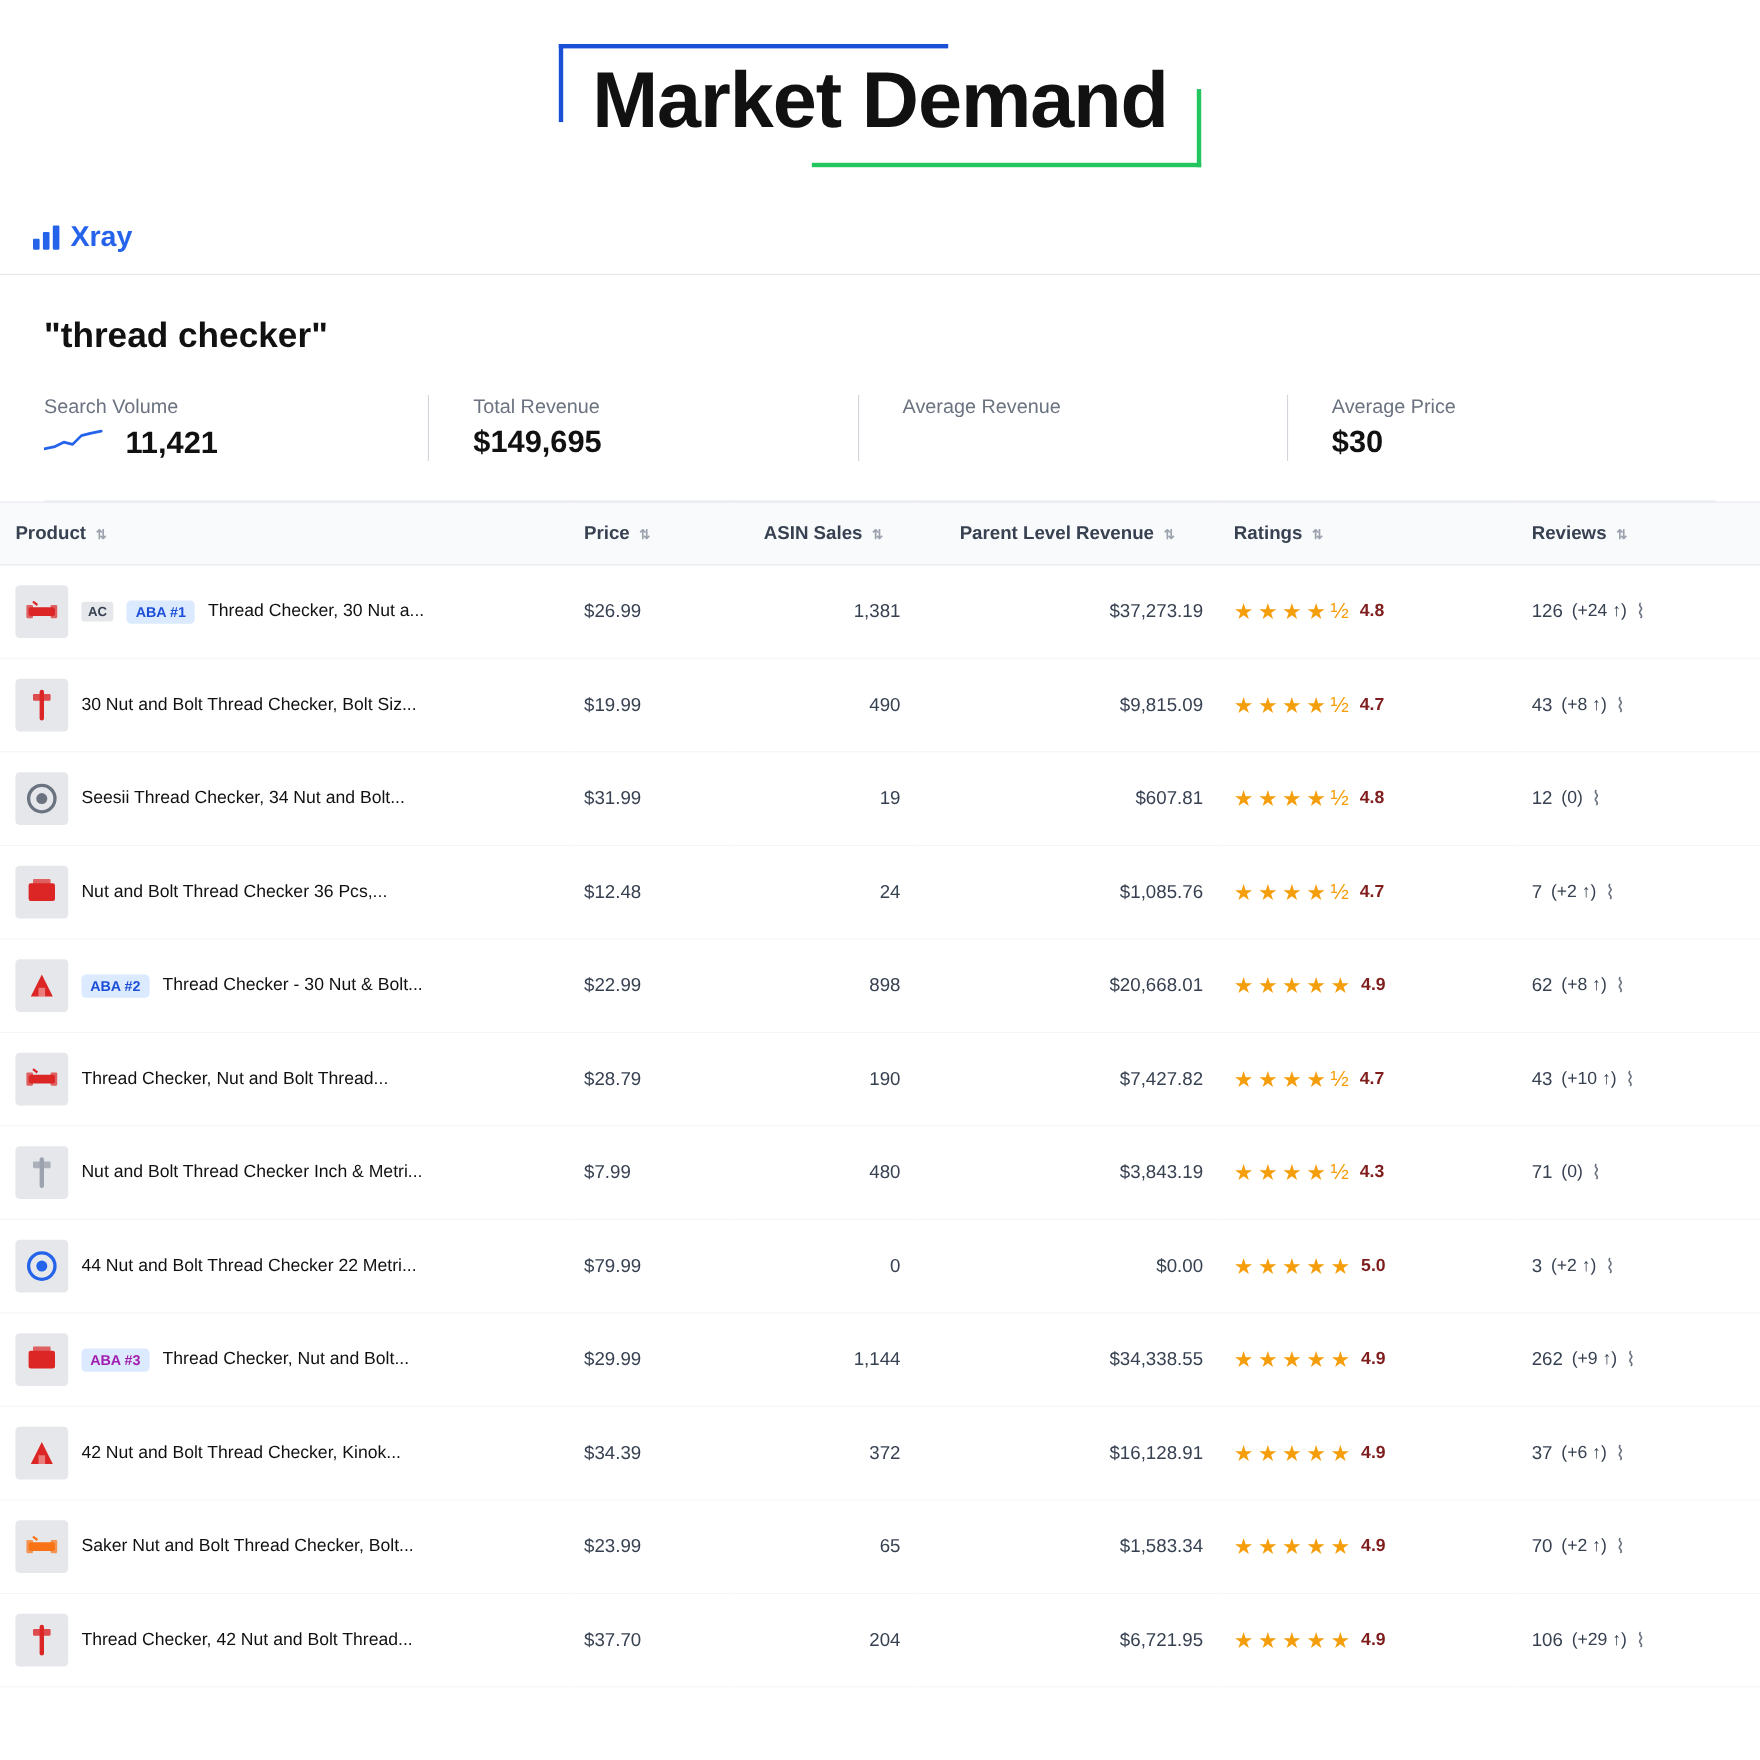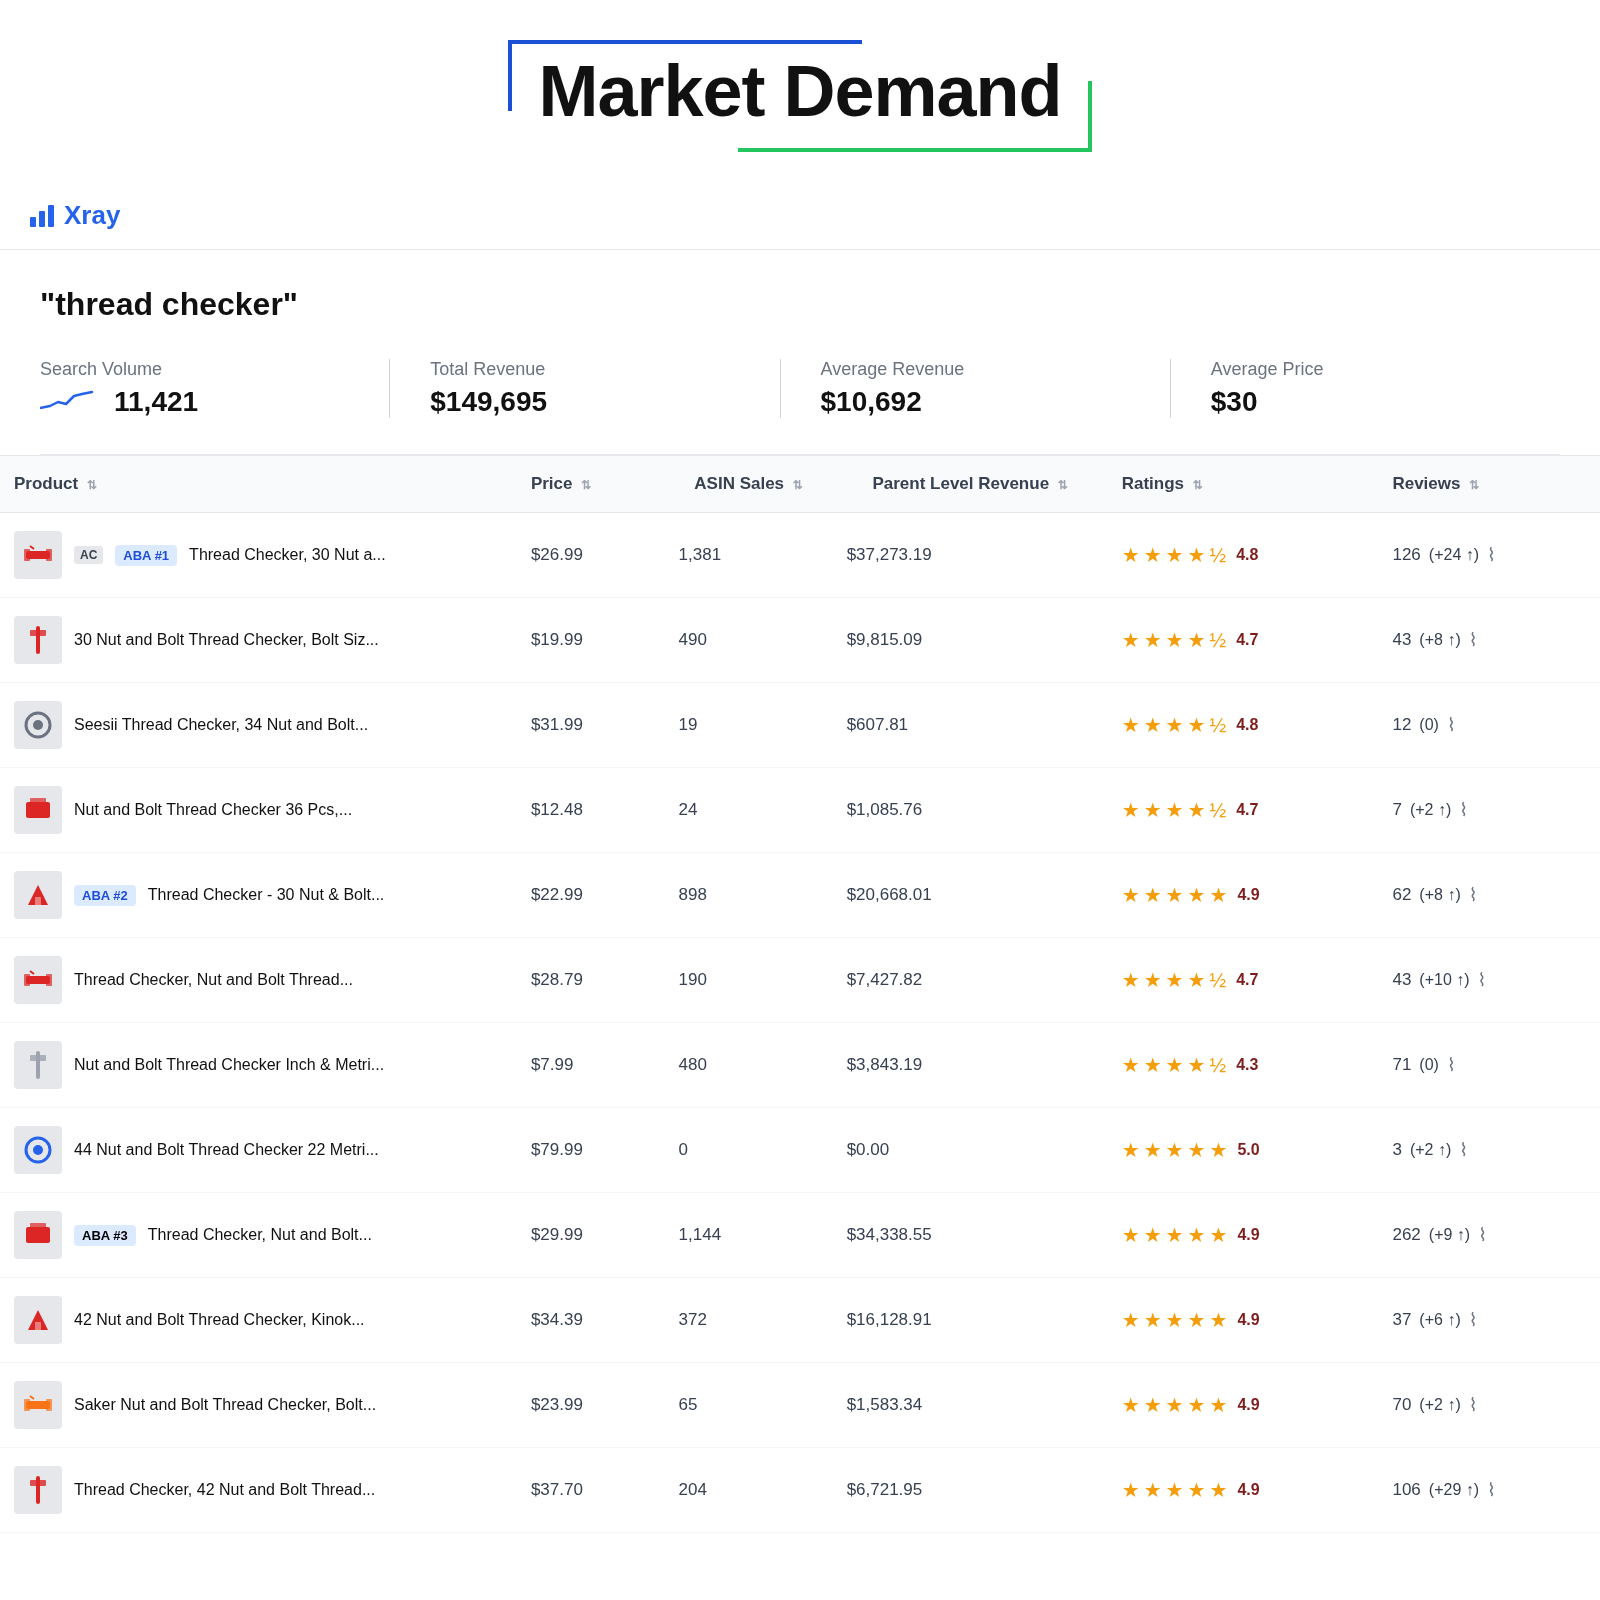--- a/index.html
+++ b/index.html
@@ -54,31 +54,31 @@
 
     
     .table-wrap { padding: 0 0; }
     table { width: 100%; border-collapse: collapse; }
     thead tr { background: #f9fafb; border-top: 1px solid #e5e7eb; border-bottom: 1px solid #e5e7eb; }
     thead th { padding: 18px 14px; font-size: 17px; font-weight: 600; color: #374151; text-align: left; white-space: nowrap; }
     thead th.center { text-align: center; }
     .sort-icon { display: inline-block; font-size: 12px; color: #9ca3af; margin-left: 4px; }
     tbody tr { border-bottom: 1px solid #f3f4f6; }
     tbody td { padding: 18px 14px; font-size: 17px; color: #374151; vertical-align: middle; }
-    tbody td.center { text-align: left; }
+    tbody td.center { text-align: right; }
 
     
     .product-cell { display: flex; align-items: center; gap: 12px; }
     .prod-thumb { width: 48px; height: 48px; background: #e5e7eb; border-radius: 4px; display: flex; align-items: center; justify-content: center; flex-shrink: 0; overflow: hidden; }
     .prod-thumb svg { width: 32px; height: 32px; }
     .badge-ac { background: #e5e7eb; color: #374151; font-size: 12px; font-weight: 700; padding: 2px 6px; border-radius: 3px; flex-shrink: 0; }
     .badge-aba { font-size: 13px; font-weight: 700; padding: 3px 8px; border-radius: 4px; flex-shrink: 0; }
     .badge-aba1 { background: #dbeafe; color: #1d4ed8; }
     .badge-aba2 { background: #dbeafe; color: #1d4ed8; }
-    .badge-aba3 { background: #dbeafe; color: #000000; }
+    .badge-aba3 { background: #dbeafe; color: #a21caf; }
     .prod-name { font-size: 16px; color: #111; white-space: nowrap; overflow: hidden; text-overflow: ellipsis; max-width: 340px; }
 
     
     .stars { display: flex; align-items: center; gap: 4px; }
     .star { color: #f59e0b; font-size: 20px; }
     .star-rating { font-size: 16px; color: #7f1d1d; margin-left: 6px; font-weight: 600; }
 
     
     .reviews-cell { display: flex; align-items: center; gap: 8px; white-space: nowrap; }
     .review-change { color: #374151; font-size: 16px; }
@@ -123,21 +123,20 @@
         </div>
         <div class="stat-value">11,421</div>
       </div>
     </div>
     <div class="stat-item">
       <div class="stat-label">Total Revenue</div>
       <div class="stat-value">$149,695</div>
     </div>
     <div class="stat-item">
       <div class="stat-label">Average Revenue</div>
-      <div class="stat-value">$10,692</div>
     </div>
     <div class="stat-item">
       <div class="stat-label">Average Price</div>
       <div class="stat-value">$30</div>
     </div>
   </div>
 </div>
 
 <div class="table-wrap">
   <table>

